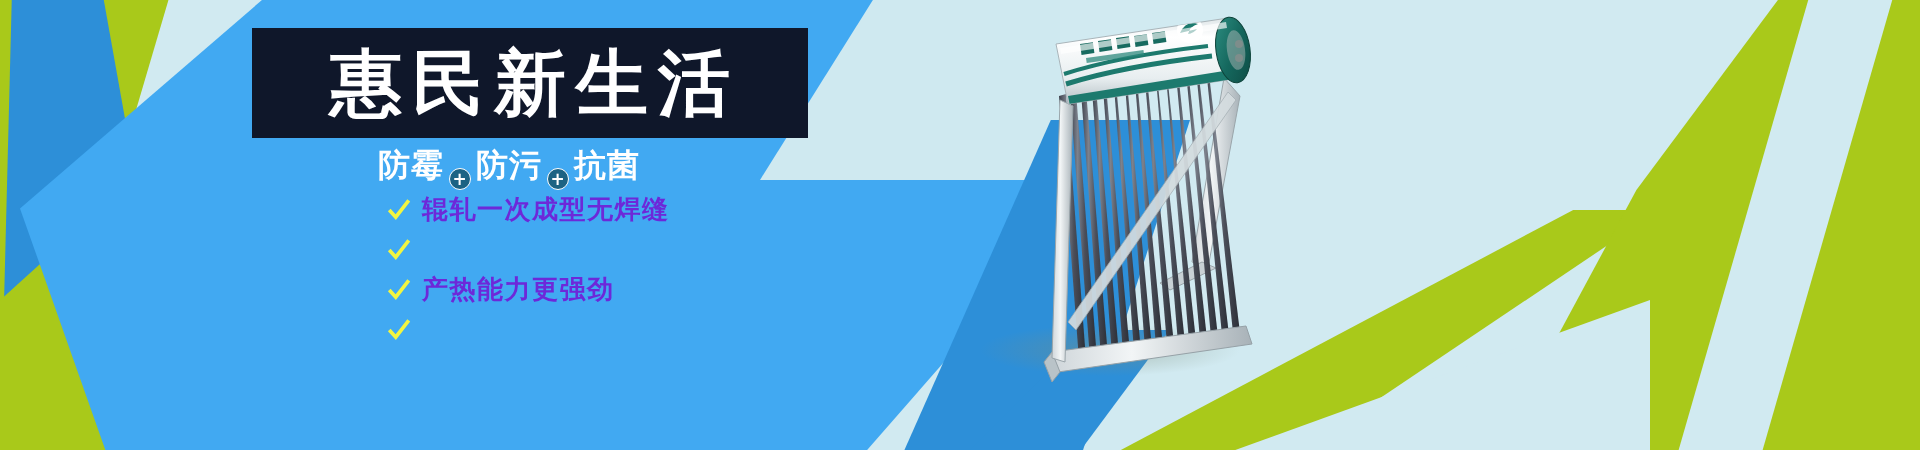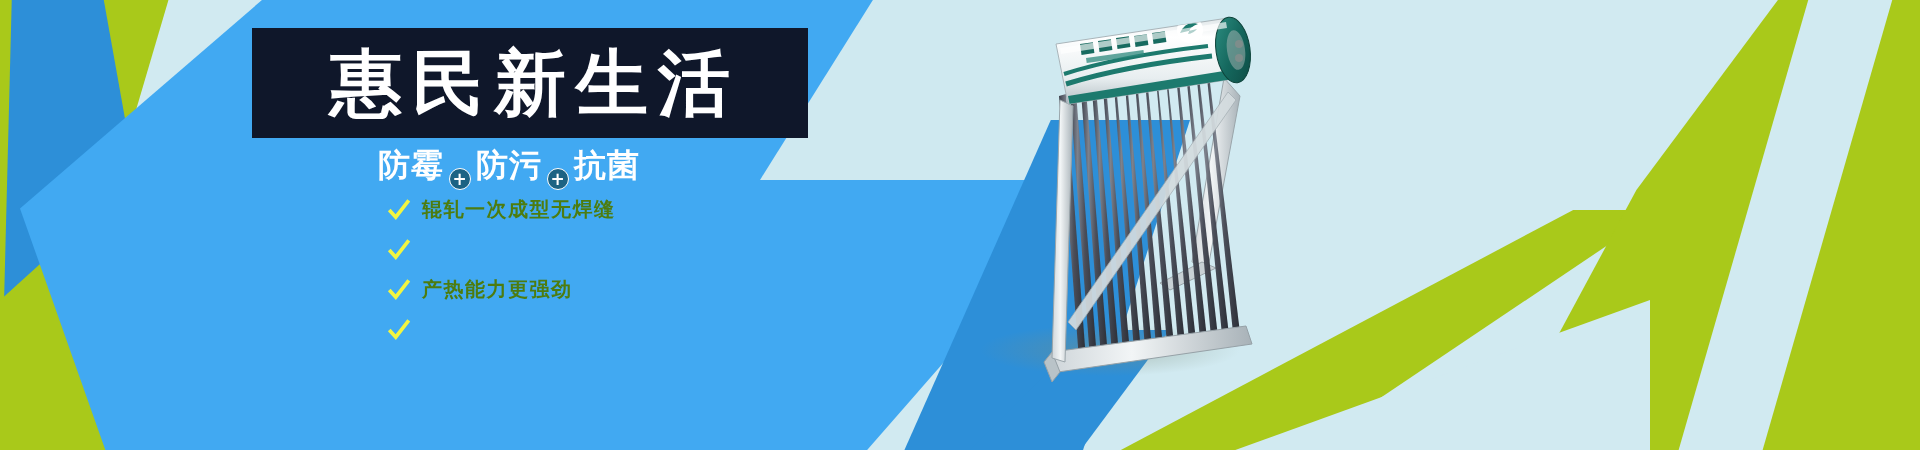--- a/index.html
+++ b/index.html
@@ -128,22 +128,22 @@
   .feature{
     display:flex; align-items:center;
     height:33px;
   }
   .check{
     width:26px; height:26px; flex:0 0 26px;
     margin-right:10px;
     display:block;
   }
   .feature-text{
-    color:#4d7c0f;
-    font-size:20px;
+    color:#6d28d9;
+    font-size:26px;
     font-weight:bold;
     letter-spacing:1.5px;
     white-space:nowrap;
     line-height:1;
   }
 
   
   .product{ position:absolute; left:940px; top:0px; width:420px; height:450px; }
   .product svg{ display:block; }
 </style>

